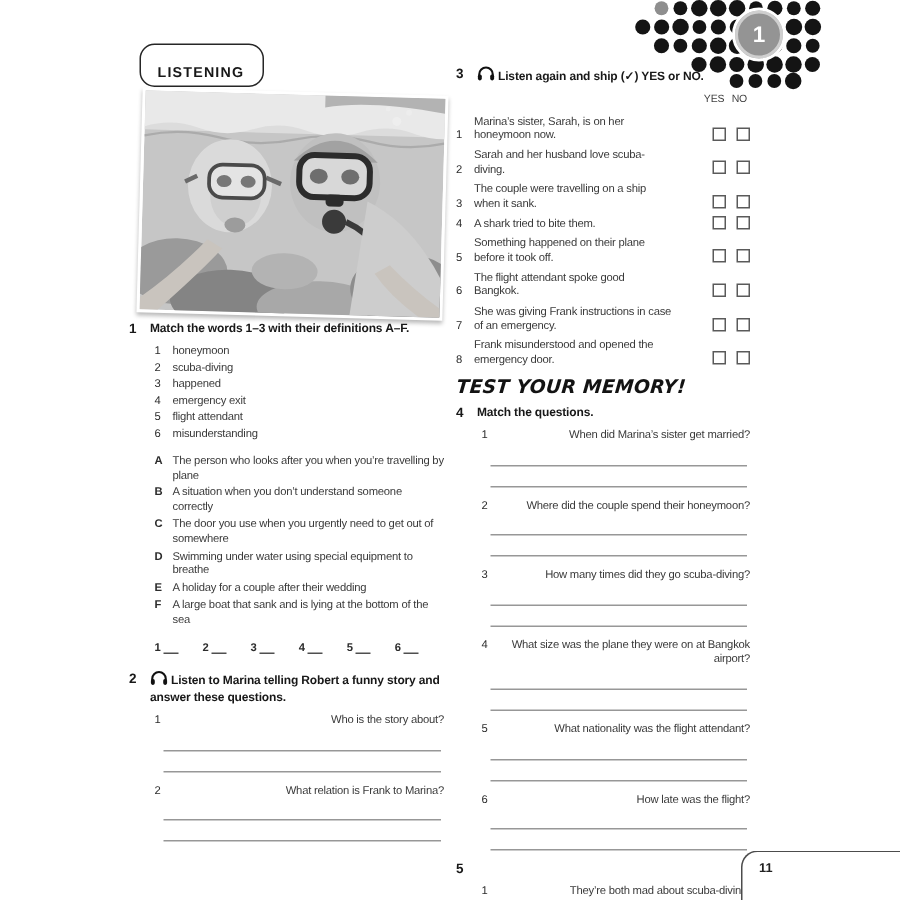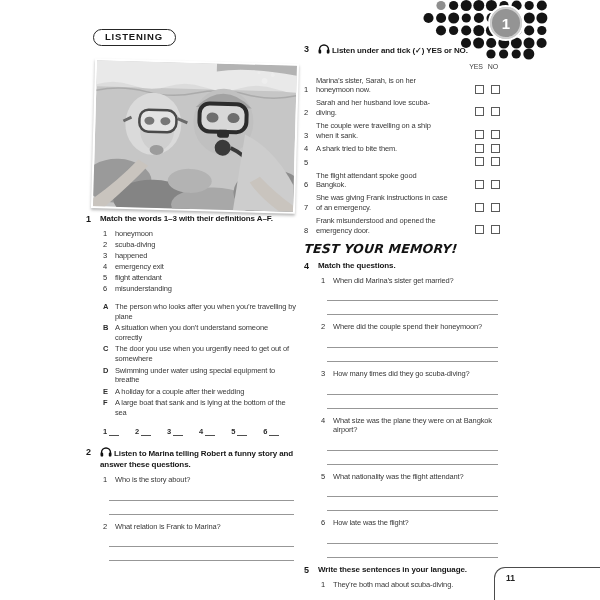--- a/index.html
+++ b/index.html
@@ -7,21 +7,21 @@
         font-family:"Liberation Sans",sans-serif;color:#3a3a3a;}
 
   
   .halftone{position:absolute;top:0;left:0;width:600px;height:70px;}
   .unit-badge{position:absolute;left:488px;top:5px;width:32px;height:32px;border-radius:50%;
     background:#949494;border:2px solid #fff;box-shadow:inset 0 0 0 2px rgba(255,255,255,.55);
     display:flex;align-items:center;justify-content:center;}
   .unit-badge span{color:#fff;font-weight:bold;font-size:15px;line-height:1;}
 
   .section-box{position:absolute;left:93px;top:29px;border:1.6px solid #262626;border-radius:10px;
-    padding:1px 12px 3px 11px;font-weight:bold;font-size:9.5px;letter-spacing:.8px;color:#171717;}
+    padding:13px 12px 3px 11px;font-weight:bold;font-size:9.5px;letter-spacing:.8px;color:#171717;}
 
   .photo{position:absolute;left:93px;top:61px;width:200px;height:146px;background:#fff;padding:2px;
     transform:rotate(1.6deg);box-shadow:0 2px 3px rgba(0,0,0,.28);}
   .photo svg{display:block;width:100%;height:100%;}
 
   .page-tab{position:absolute;left:494px;top:567px;width:110px;height:36px;
     border-top:1.5px solid #4c4c4c;border-left:1.5px solid #4c4c4c;border-top-left-radius:11px;
     background:#fff;}
   .page-tab span{display:block;margin:5px 0 0 11px;font-weight:bold;font-size:8.5px;color:#222;}
 
@@ -44,21 +44,21 @@
   .d-letter{flex:none;width:7px;color:#2c2c2c;font-weight:bold;}
   .defs{margin-top:8px;}
   .slots{display:flex;gap:16px;margin:9px 0 11px 17px;}
   .slot{display:flex;align-items:flex-end;}
   .slot-num{font-weight:bold;color:#2c2c2c;margin-right:2px;}
   .slot-line{width:10px;border-bottom:1px solid #4f4f4f;height:8px;}
 
   
   .q-row{display:flex;gap:6px;margin:0 0 3px 0;padding-left:17px;}
   .q-num{flex:none;width:6px;color:#2c2c2c;}
-  .q-text{flex:1;}
+  .q-text{flex:1;text-align:right;}
   .ans-line{height:12px;border-bottom:1px solid #979797;margin:0 2px 1px 23px;}
   .q-block{margin-bottom:7px;}
 
   
   .yn-header{display:flex;justify-content:flex-end;margin:2px 2px 4px 0;}
   .yn-header span{font-size:7px;color:#3f3f3f;margin-left:5px;}
   .yn-row{display:flex;align-items:flex-end;gap:5px;margin-bottom:3.5px;}
   .yn-num{flex:none;width:7px;color:#2c2c2c;}
   .yn-text{flex:1;max-width:132px;}
   .yn-boxes{flex:none;margin-left:auto;display:flex;gap:7px;padding-bottom:1px;}
@@ -280,21 +280,21 @@
 
   <div class="col-right txt">
 
     <section>
       <div class="ex-head">
         <span class="ex-num">3</span>
         <span class="ex-title"><span class="icon-hp"><svg width="12" height="10" viewBox="0 0 12 10">
                 <path d="M1.5 8 V5.5 a4.5 4.5 0 0 1 9 0 V8" stroke="#111" stroke-width="1.4" fill="none"></path>
                 <rect x="0.6" y="5.6" width="2.6" height="4" rx="1.2" fill="#111"></rect>
                 <rect x="8.8" y="5.6" width="2.6" height="4" rx="1.2" fill="#111"></rect>
-              </svg></span><span>Listen under and tick (✓) YES or NO.</span></span>
+              </svg></span><span>Listen again and ship (✓) YES or NO.</span></span>
       </div>
 
       <div class="yn-header">
         <span>YES</span>
         <span>NO</span>
       </div>
 
       <div class="yn-row">
         <span class="yn-num">1</span>
         <span class="yn-text">Marina’s sister, Sarah, is on her honeymoon now.</span>
@@ -322,20 +322,21 @@
       <div class="yn-row">
         <span class="yn-num">4</span>
         <span class="yn-text">A shark tried to bite them.</span>
         <span class="yn-boxes">
             <span class="box"></span>
             <span class="box"></span>
           </span>
       </div>
       <div class="yn-row">
         <span class="yn-num">5</span>
+        <span class="yn-text">Something happened on their plane before it took off.</span>
         <span class="yn-boxes">
             <span class="box"></span>
             <span class="box"></span>
           </span>
       </div>
       <div class="yn-row">
         <span class="yn-num">6</span>
         <span class="yn-text">The flight attendant spoke good Bangkok.</span>
         <span class="yn-boxes">
             <span class="box"></span>
@@ -413,21 +414,20 @@
             <span class="q-text">How late was the flight?</span>
           </div>
         <div class="ans-line"></div>
         <div class="ans-line"></div>
       </div>
     </section>
 
     <section>
       <div class="ex-head">
         <span class="ex-num">5</span>
-        <span class="ex-title">Write these sentences in your language.</span>
       </div>
       <div class="q-block">
         <div class="q-row">
             <span class="q-num">1</span>
             <span class="q-text">They’re both mad about scuba-diving.</span>
           </div>
         <div class="ans-line"></div>
       </div>
 
     </section>

